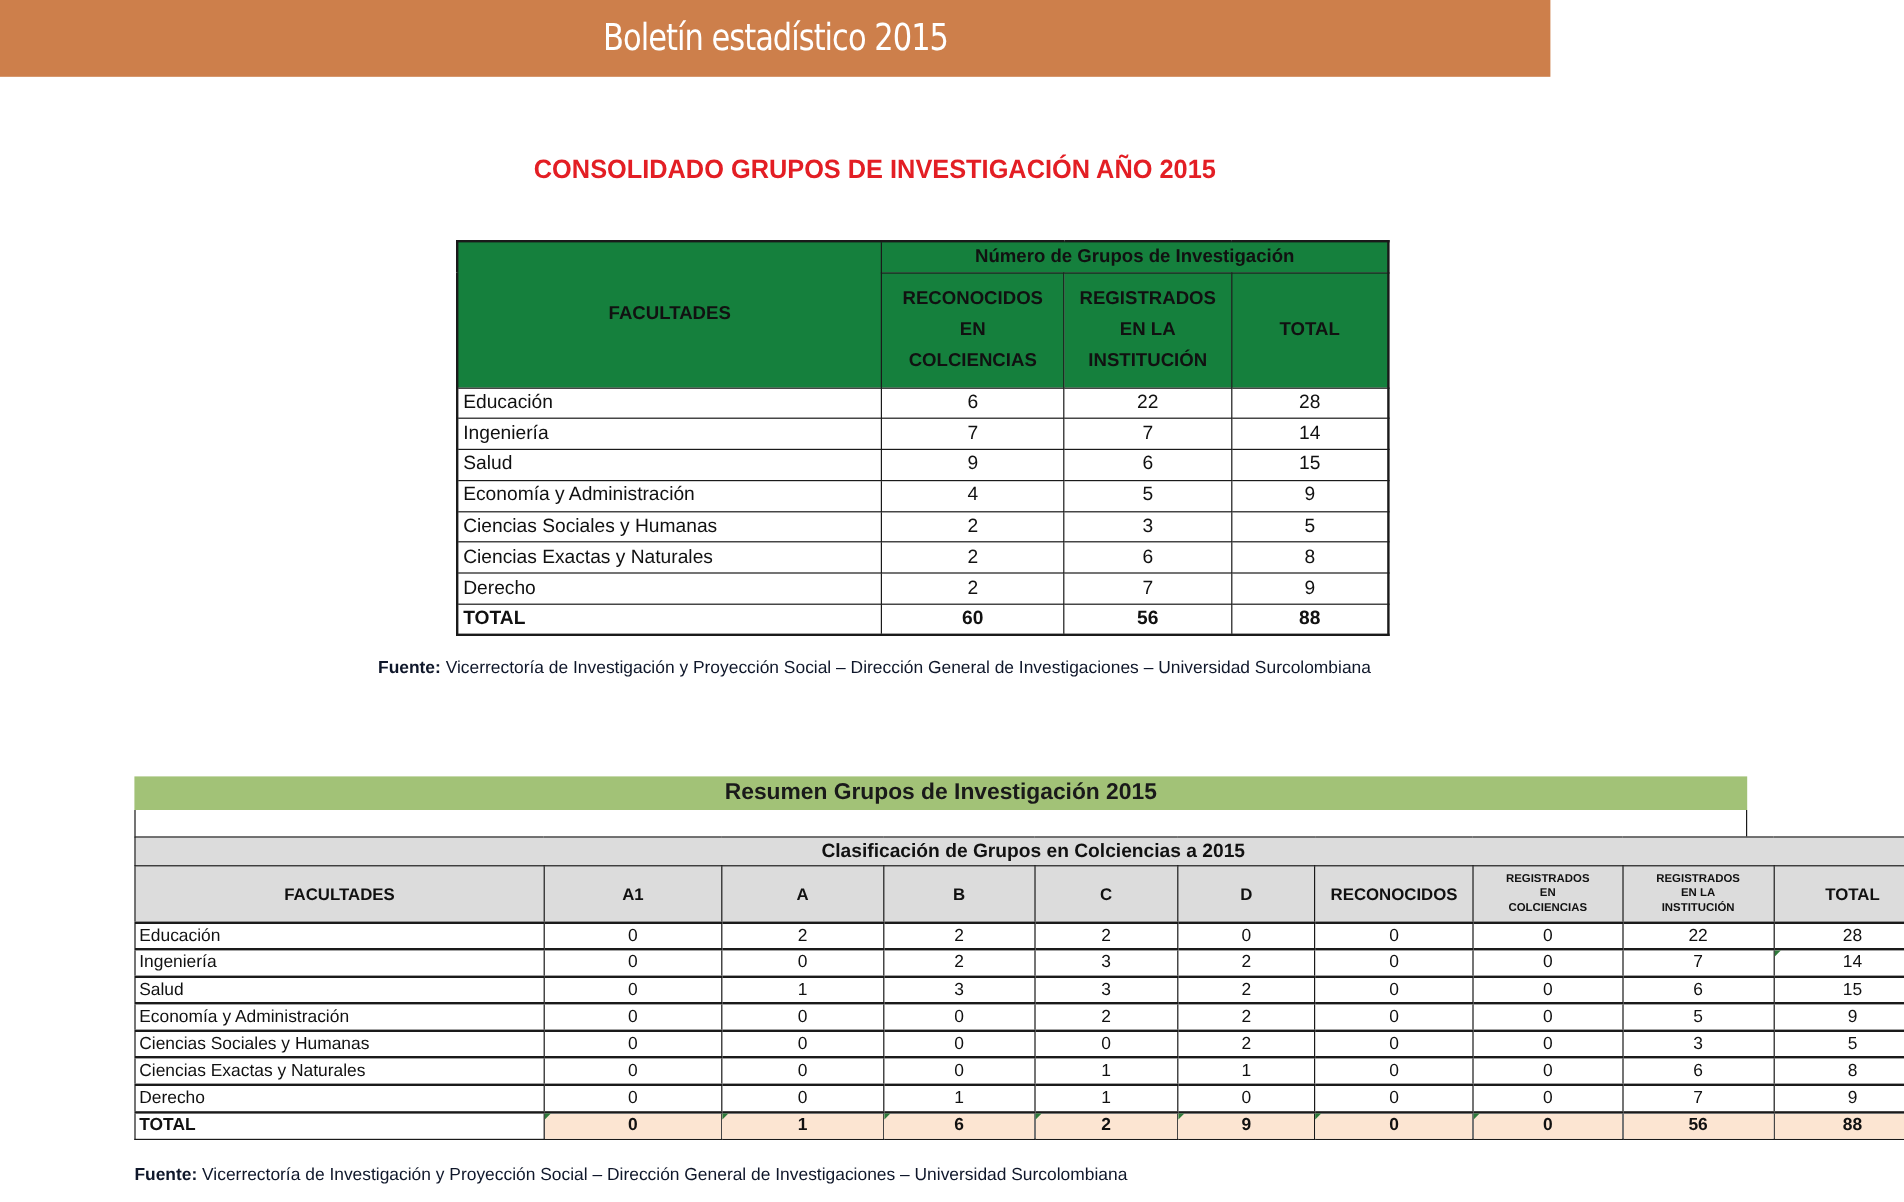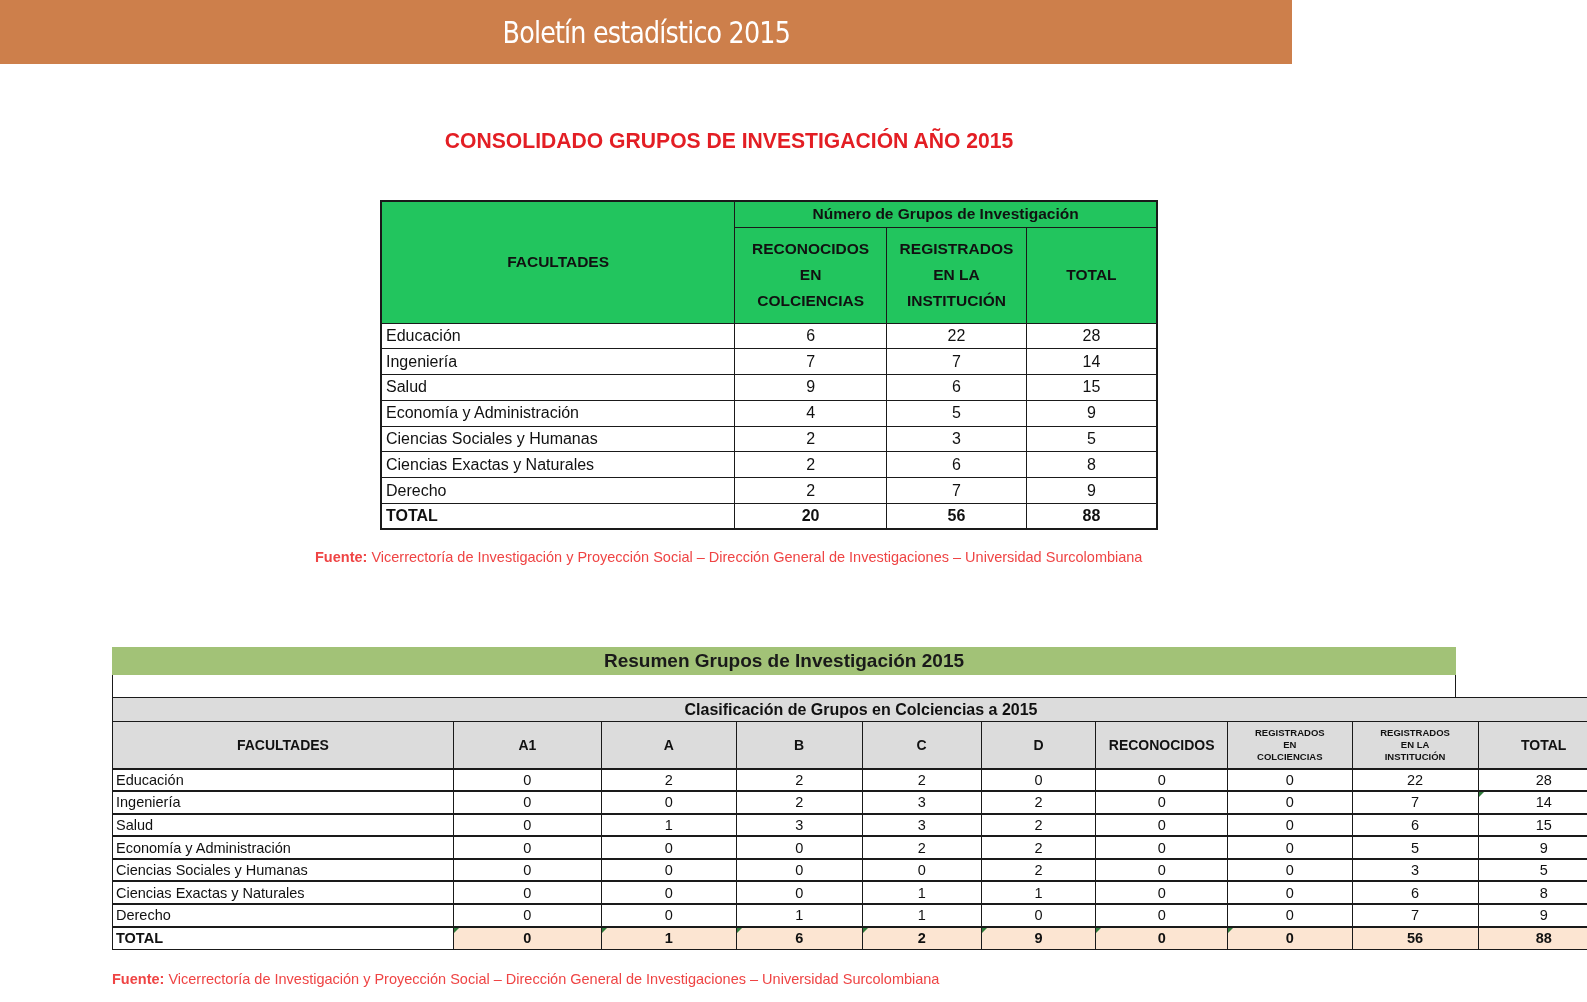--- a/index.html
+++ b/index.html
@@ -23,33 +23,33 @@
   .doc-title span { display: inline-block; transform: scaleX(0.96); }
 
   
   table { border-collapse: collapse; }
   .t1 {
     position: absolute; left: 380px; top: 200px; width: 778px;
     font-family: "Liberation Sans", sans-serif; font-size: 16px;
     border: 2px solid #1a1a1a;
   }
   .t1 th, .t1 td { border: 1.5px solid #1a1a1a; }
-  .t1 th { background: #22c55e; font-weight: bold; font-size: 15.5px; }
+  .t1 th { background: #15803d; font-weight: bold; font-size: 15.5px; }
   .t1 .h-group { height: 26px; }
   .t1 .h-cols th { height: 96px; line-height: 26px; }
   .t1 td { height: 25.8px; text-align: center; }
   .t1 td.name { text-align: left; padding-left: 4px; }
   .t1 tr.total td { font-weight: bold; }
   .t1 col.c0 { width: 355px; }
   .t1 col.c1 { width: 152px; }
   .t1 col.c2 { width: 140px; }
   .t1 col.c3 { width: 131px; }
 
   .source {
-    position: absolute; font-size: 14.5px; font-family: "Liberation Sans", sans-serif; color: #ef4444;
+    position: absolute; font-size: 14.5px; font-family: "Liberation Sans", sans-serif; color: #0f172a;
   }
   .source b { font-weight: bold; }
   .source1 { left: 315px; top: 549px; }
   .source2 { left: 112px; top: 971px; }
 
   
   .t2wrap { position: absolute; left: 112px; top: 647px; width: 1344px; }
   .t2-title {
     height: 28px; background: #a2c277; color: #1a1a1a;
     font-weight: bold; font-size: 19px; text-align: center; line-height: 28px;
@@ -163,21 +163,21 @@
         <td>8</td>
       </tr>
       <tr>
         <td class="name">Derecho</td>
         <td>2</td>
         <td>7</td>
         <td>9</td>
       </tr>
       <tr class="total">
         <td class="name">TOTAL</td>
-        <td>20</td>
+        <td>60</td>
         <td>56</td>
         <td>88</td>
       </tr>
     </tbody>
 </table>
 
 <div class="source source1">
   <b>Fuente:</b><span> Vicerrectoría de Investigación y Proyección Social – Dirección General de Investigaciones – Universidad Surcolombiana</span>
 </div>
 

